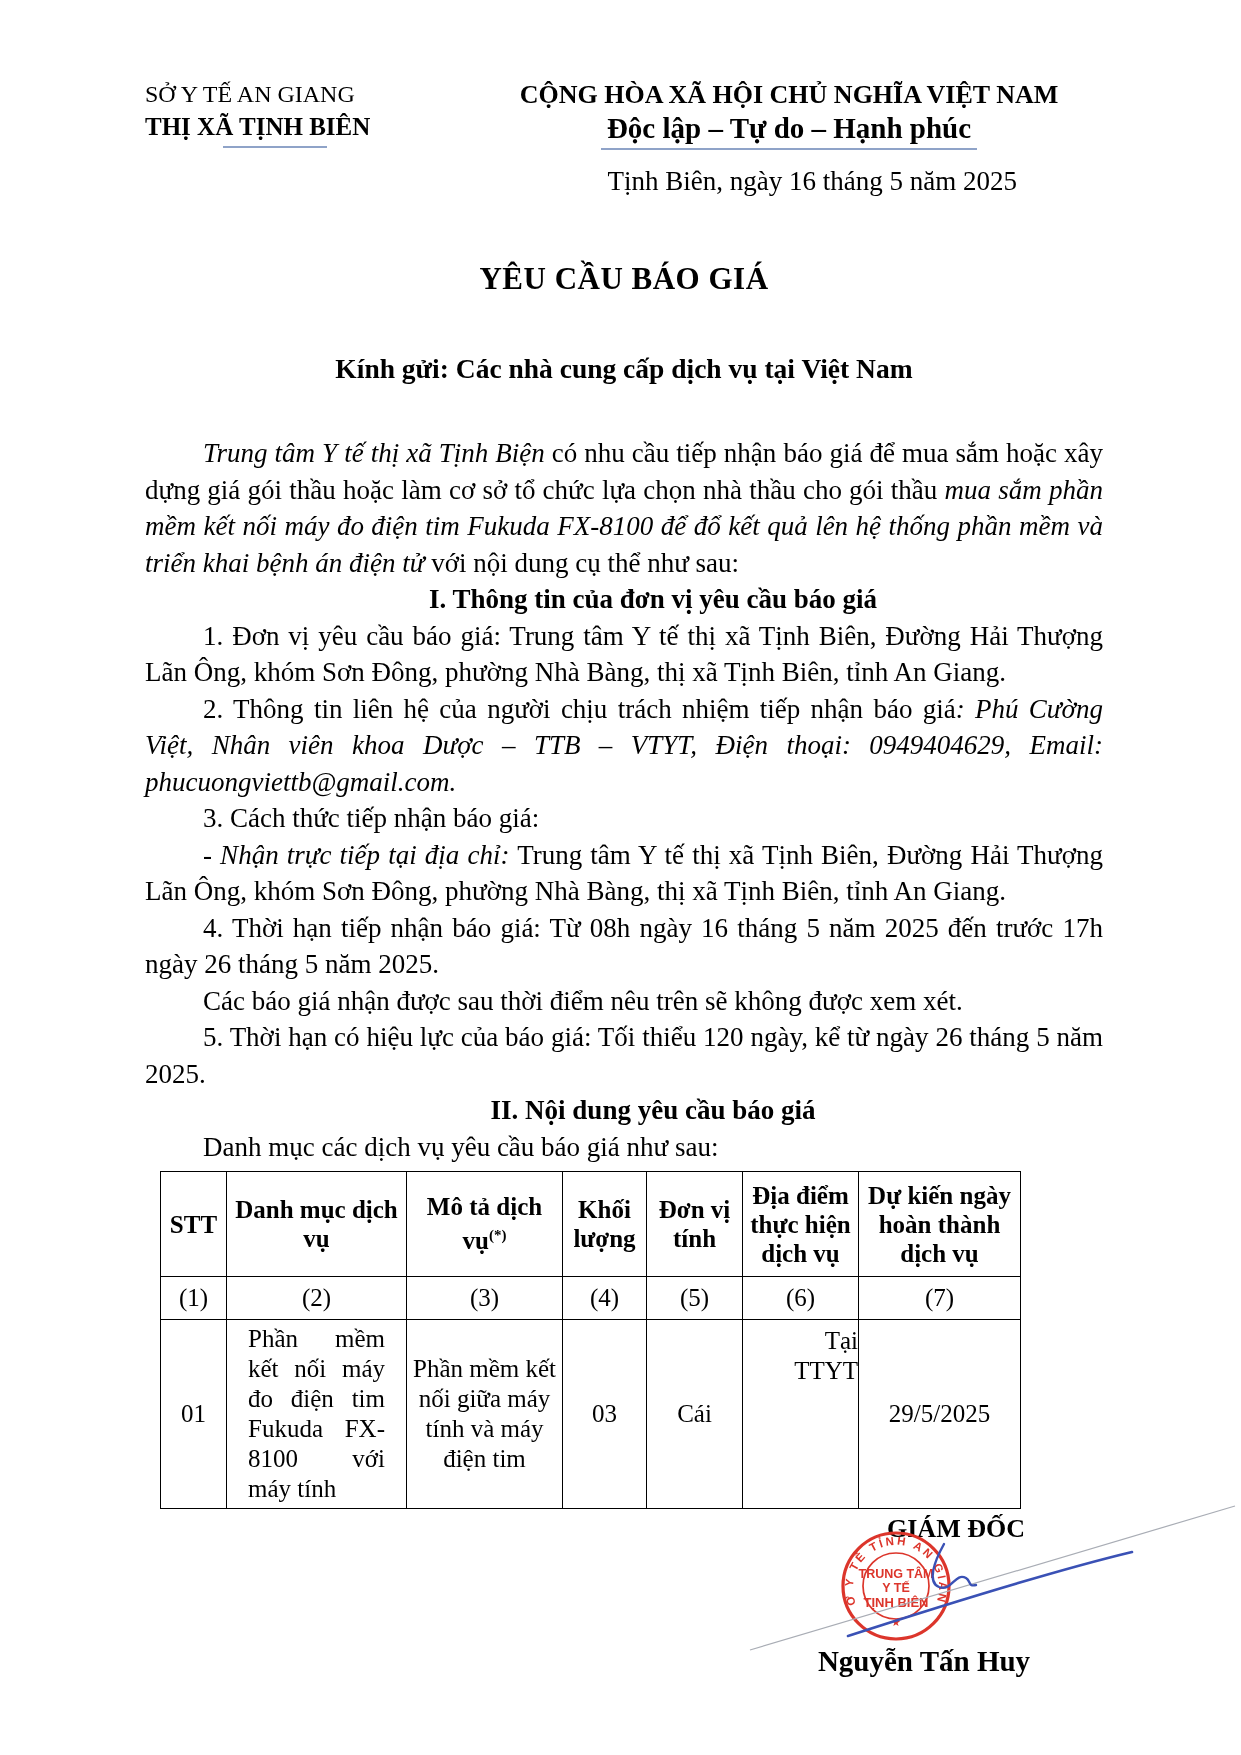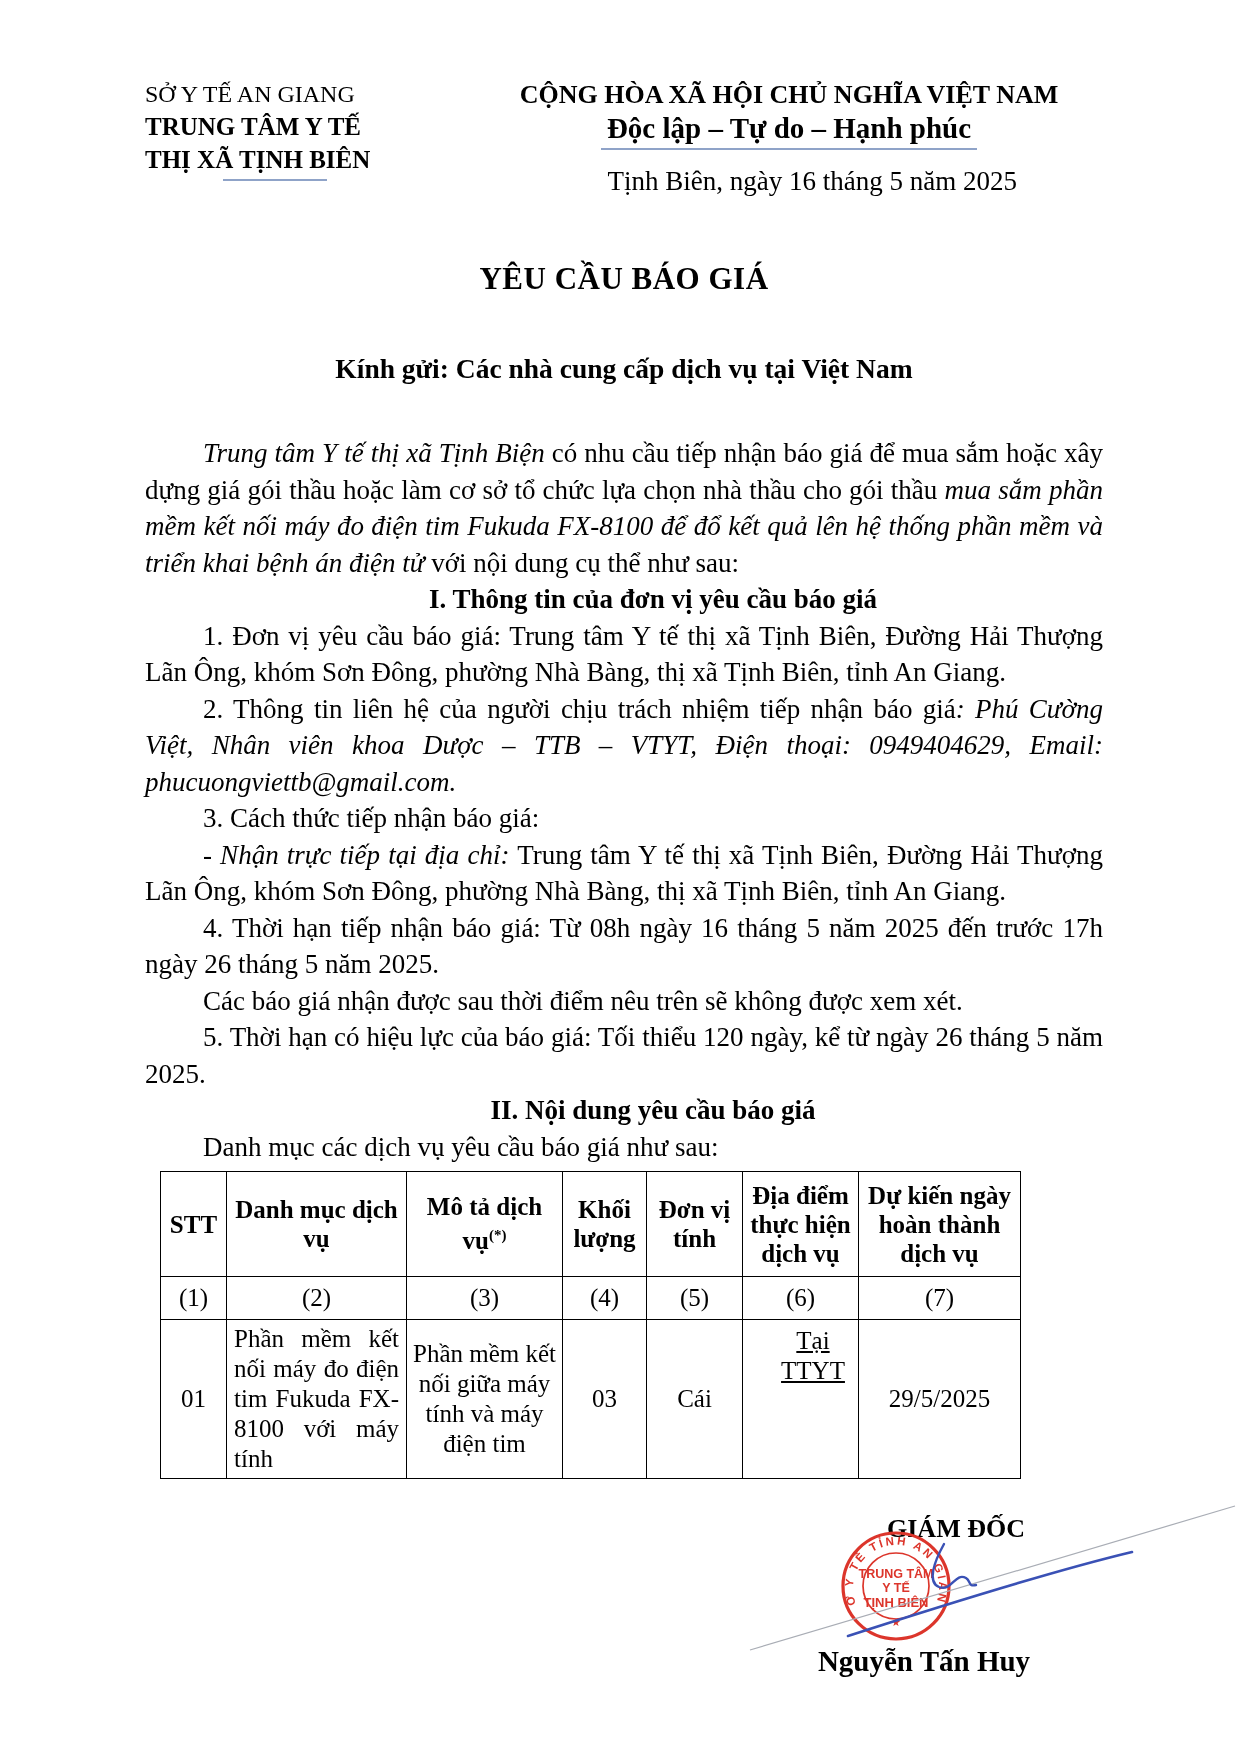--- a/index.html
+++ b/index.html
@@ -31,41 +31,40 @@
   .paras p{margin:0;font-size:27px;line-height:36.5px;text-align:justify;text-indent:58px;}
   .paras p.heading{font-weight:bold;text-align:center;}
   .paras .it{font-style:italic;}
   
   table.svc{border-collapse:collapse;margin:6px 0 0 15px;table-layout:fixed;width:860px;}
   table.svc td{border:1.6px solid #000;font-size:25px;vertical-align:middle;
                text-align:center;padding:4px 5px;overflow:hidden;}
   table.svc tr.h td{font-weight:bold;line-height:29px;height:96px;}
   table.svc tr.n td{height:34px;line-height:30px;}
   table.svc tr.d td{height:142px;line-height:30px;}
-  table.svc td.a-left{text-align:justify;padding:4px 7px;}
-  table.svc td.a-topleft{vertical-align:top;text-align:center;padding:6px 0 0 25px;text-decoration:underline;}
+  table.svc td.a-left{text-align:justify;padding:4px 21px;}
+  table.svc td.a-topleft{vertical-align:top;text-align:right;padding:6px 0 0 25px;}
   table.svc sup{font-size:15px;}
   
   .sig-role{position:absolute;top:1514px;left:816px;width:280px;text-align:center;
             font-size:26px;font-weight:bold;}
   .sig-name{position:absolute;top:1645px;left:784px;width:280px;text-align:center;
             font-size:29px;font-weight:bold;}
   .stamp{position:absolute;top:1530px;left:840px;width:112px;height:112px;}
   .ink{position:absolute;top:1488px;left:730px;width:511px;height:180px;pointer-events:none;}
 </style>
 </head>
 <body>
 
 <div class="page">
   <div class="content">
 
     <div class="hdr">
       <div class="hdr-left">
         <div class="hl-line1">SỞ Y TẾ AN GIANG</div>
-        <div class="hl-line2">TRUNG TÂM Y TẾ</div>
         <div class="hl-line3">THỊ XÃ TỊNH BIÊN</div>
         <div class="hl-rule"></div>
       </div>
       <div class="hdr-right">
         <div class="hr-line1">CỘNG HÒA XÃ HỘI CHỦ NGHĨA VIỆT NAM</div>
         <div><span class="hr-line2">Độc lập – Tự do – Hạnh phúc</span></div>
         <div class="date-line">Tịnh Biên, ngày 16 tháng 5 năm 2025</div>
       </div>
     </div>
 

